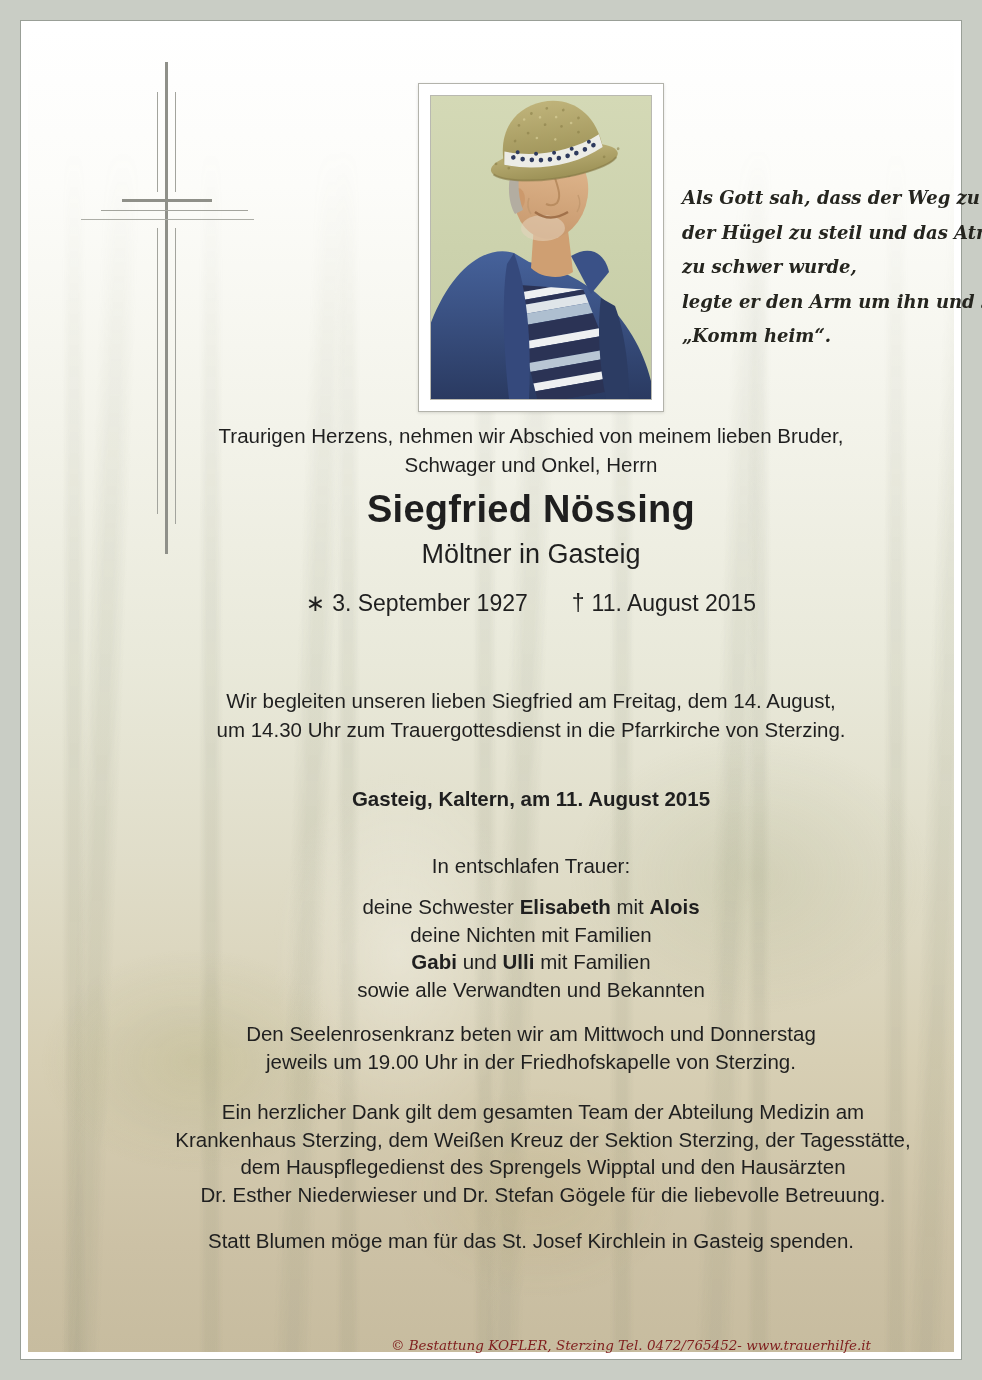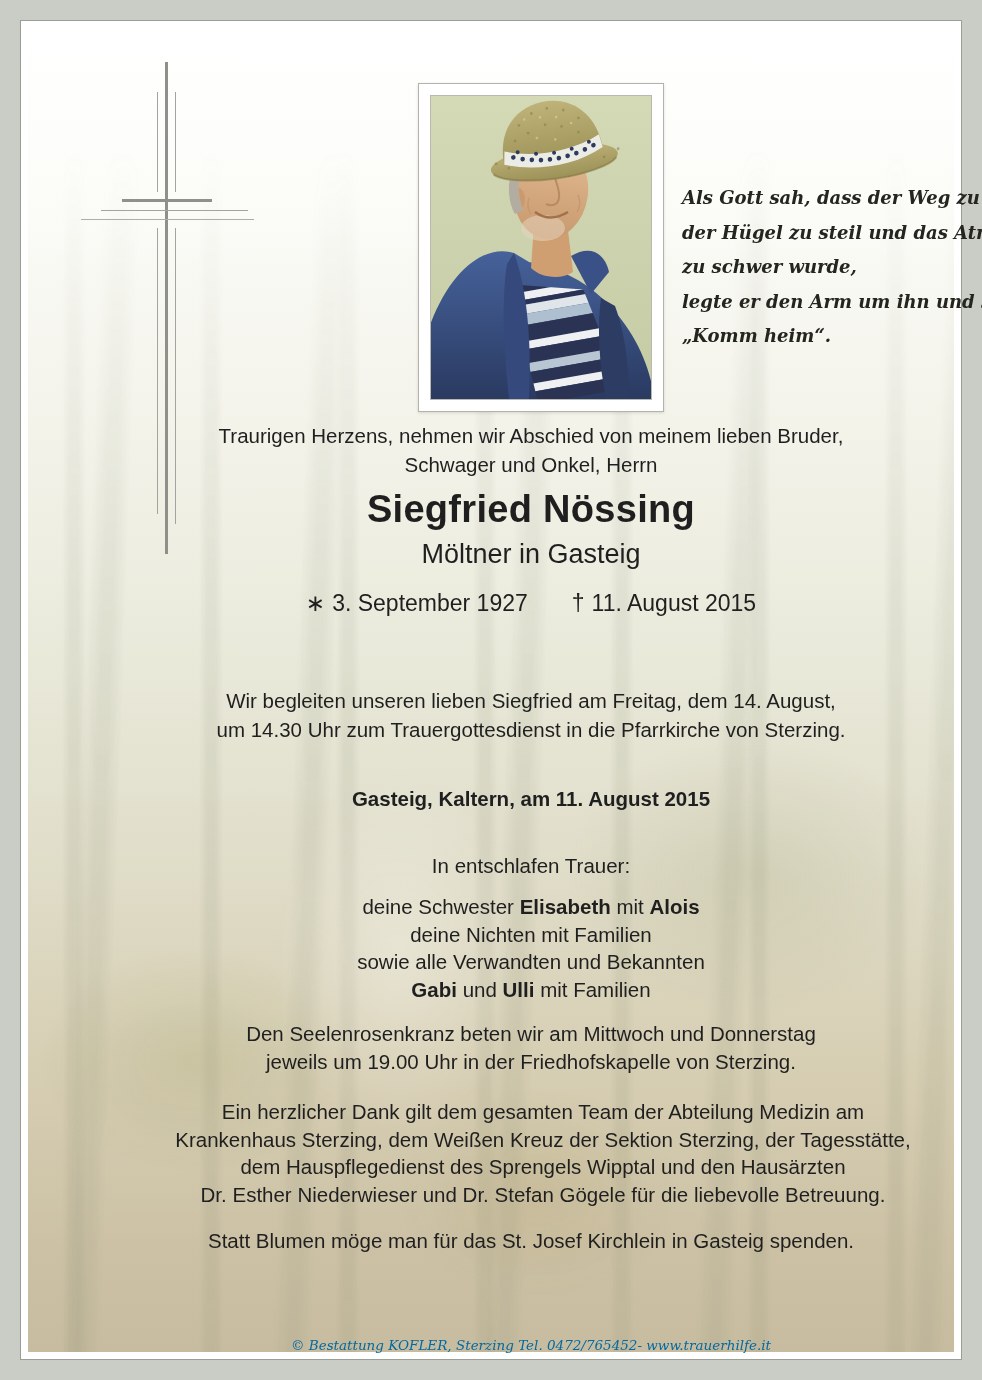--- a/index.html
+++ b/index.html
@@ -89,21 +89,21 @@
   #ageline   { top:642px; }
   #service   { top:686px; }
   #placedate { top:784px; font-weight:bold; font-size:20.5px; }
   #trauer    { top:851px; }
   #mourners  { top:893px; line-height:27.5px; }
   #rosary    { top:1020px; line-height:28px; }
   #thanks    { top:1098px; line-height:27.5px; left:60px; width:966px; }
   #flowers   { top:1226px; }
   #footer    {
     top:1336px; font-family:"DejaVu Serif", serif; font-style:italic;
-    font-size:13.5px; color:#0369a1; line-height:18px;
+    font-size:13.5px; color:#7f1d1d; line-height:18px;align-items:flex-end;
   }
   .b { font-weight:bold; }
 </style>
 </head>
 <body>
 
 <div id="page">
   <div class="card">
     <div class="content-bg">
       <div class="trunks"></div>
@@ -265,22 +265,22 @@
     <div>Gasteig, Kaltern, am 11. August 2015</div>
   </div>
 
   <div id="trauer" class="tcol">
     <div>In entschlafen Trauer:</div>
   </div>
 
   <div id="mourners" class="tcol">
     <div><span>deine Schwester </span><span class="b">Elisabeth</span><span> mit </span><span class="b">Alois</span></div>
     <div>deine Nichten mit Familien</div>
+    <div><span class="b">Gabi</span><span> und </span><span class="b">Ulli</span><span> mit Familien</span></div>
     <div>sowie alle Verwandten und Bekannten</div>
-    <div><span class="b">Gabi</span><span> und </span><span class="b">Ulli</span><span> mit Familien</span></div>
   </div>
 
   <div id="rosary" class="tcol">
     <div>Den Seelenrosenkranz beten wir am Mittwoch und Donnerstag</div>
     <div>jeweils um 19.00 Uhr in der Friedhofskapelle von Sterzing.</div>
   </div>
 
   <div id="thanks" class="tcol">
     <div>Ein herzlicher Dank gilt dem gesamten Team der Abteilung Medizin am</div>
     <div>Krankenhaus Sterzing, dem Weißen Kreuz der Sektion Sterzing, der Tagesstätte,</div>

